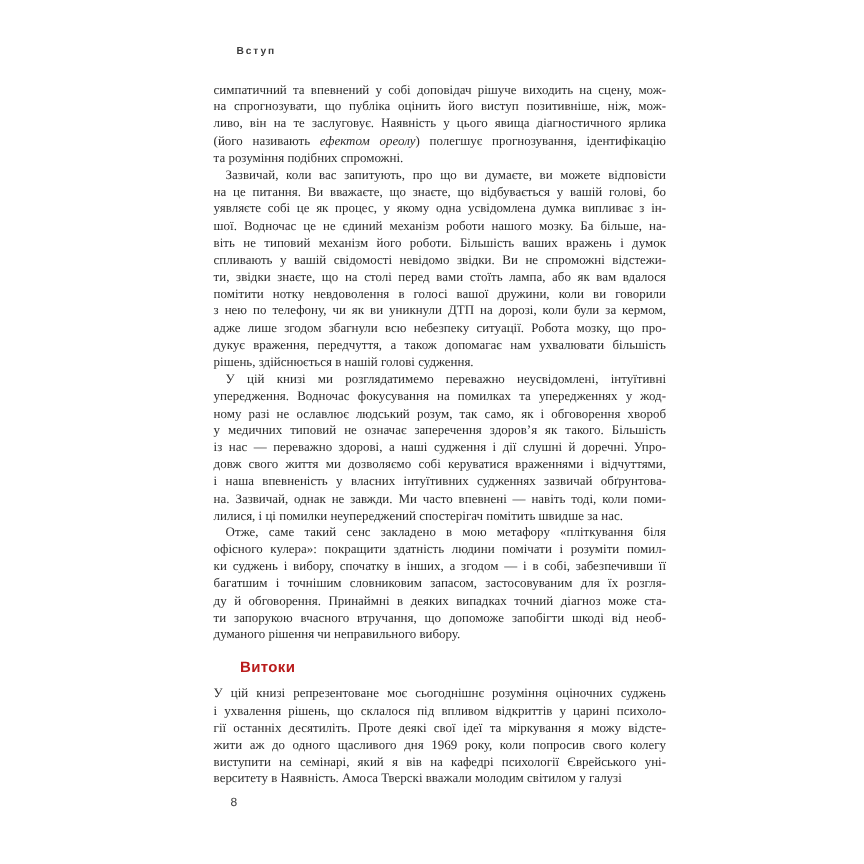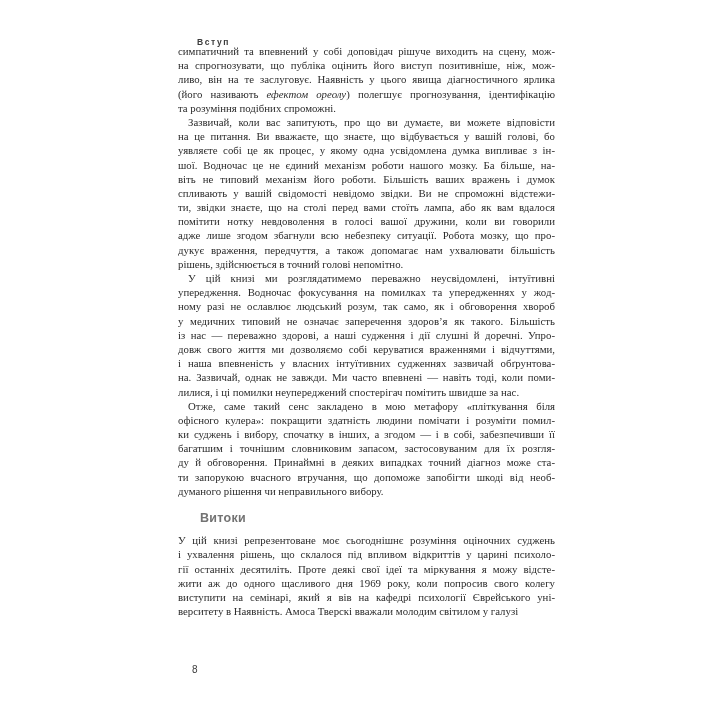--- a/index.html
+++ b/index.html
@@ -22,21 +22,21 @@
     top: 37px;
     font-family: "Liberation Sans", sans-serif;
     font-size: 8.5px;
     font-weight: bold;
     letter-spacing: 1.6px;
     color: #3c3c3c;
   }
   .body-text {
     position: absolute;
     left: 178px;
-    top: 44px;
+    top: 68px;
     width: 377px;
     font-family: "Liberation Serif", serif;
     font-size: 10.8px;
     line-height: 14.2px;
     color: #2b2b2b;
   }
   .paragraph { margin: 0; }
   .line {
     height: 14.2px;
     text-align: justify;
@@ -45,21 +45,21 @@
   }
   .line.end { text-align-last: left; }
   .line.indent { padding-left: 10px; }
   .line em { }
   .section-heading {
     margin: 13px 0 8px 22px;
     font-family: "Liberation Sans", sans-serif;
     font-size: 12.5px;
     font-weight: bold;
     letter-spacing: 0.3px;
-    color: #737373;
+    color: #b91c1c;
   }
   .page-number {
     position: absolute;
     left: 192px;
     top: 664px;
     font-family: "Liberation Sans", sans-serif;
     font-size: 10px;
     color: #3c3c3c;
   }
 </style>
@@ -79,23 +79,24 @@
       </div>
       <div class="paragraph">
         <div class="line indent">Зазвичай, коли вас запитують, про що ви думаєте, ви можете відповісти</div>
         <div class="line">на це питання. Ви вважаєте, що знаєте, що відбувається у вашій голові, бо</div>
         <div class="line">уявляєте собі це як процес, у якому одна усвідомлена думка випливає з ін-</div>
         <div class="line">шої. Водночас це не єдиний механізм роботи нашого мозку. Ба більше, на-</div>
         <div class="line">віть не типовий механізм його роботи. Більшість ваших вражень і думок</div>
         <div class="line">спливають у вашій свідомості невідомо звідки. Ви не спроможні відстежи-</div>
         <div class="line">ти, звідки знаєте, що на столі перед вами стоїть лампа, або як вам вдалося</div>
         <div class="line">помітити нотку невдоволення в голосі вашої дружини, коли ви говорили</div>
+        <div class="line">з нею по телефону, чи як ви уникнули ДТП на дорозі, коли були за кермом,</div>
         <div class="line">адже лише згодом збагнули всю небезпеку ситуації. Робота мозку, що про-</div>
         <div class="line">дукує враження, передчуття, а також допомагає нам ухвалювати більшість</div>
-        <div class="line end">рішень, здійснюється в точний голові непомітно.</div>
+        <div class="line end">рішень, здійснюється в нашій голові судження.</div>
       </div>
       <div class="paragraph">
         <div class="line indent">У цій книзі ми розглядатимемо переважно неусвідомлені, інтуїтивні</div>
         <div class="line">упередження. Водночас фокусування на помилках та упередженнях у жод-</div>
         <div class="line">ному разі не ославлює людський розум, так само, як і обговорення хвороб</div>
         <div class="line">у медичних типовий не означає заперечення здоров’я як такого. Більшість</div>
         <div class="line">із нас — переважно здорові, а наші судження і дії слушні й доречні. Упро-</div>
         <div class="line">довж свого життя ми дозволяємо собі керуватися враженнями і відчуттями,</div>
         <div class="line">і наша впевненість у власних інтуїтивних судженнях зазвичай обґрунтова-</div>
         <div class="line">на. Зазвичай, однак не завжди. Ми часто впевнені — навіть тоді, коли поми-</div>

